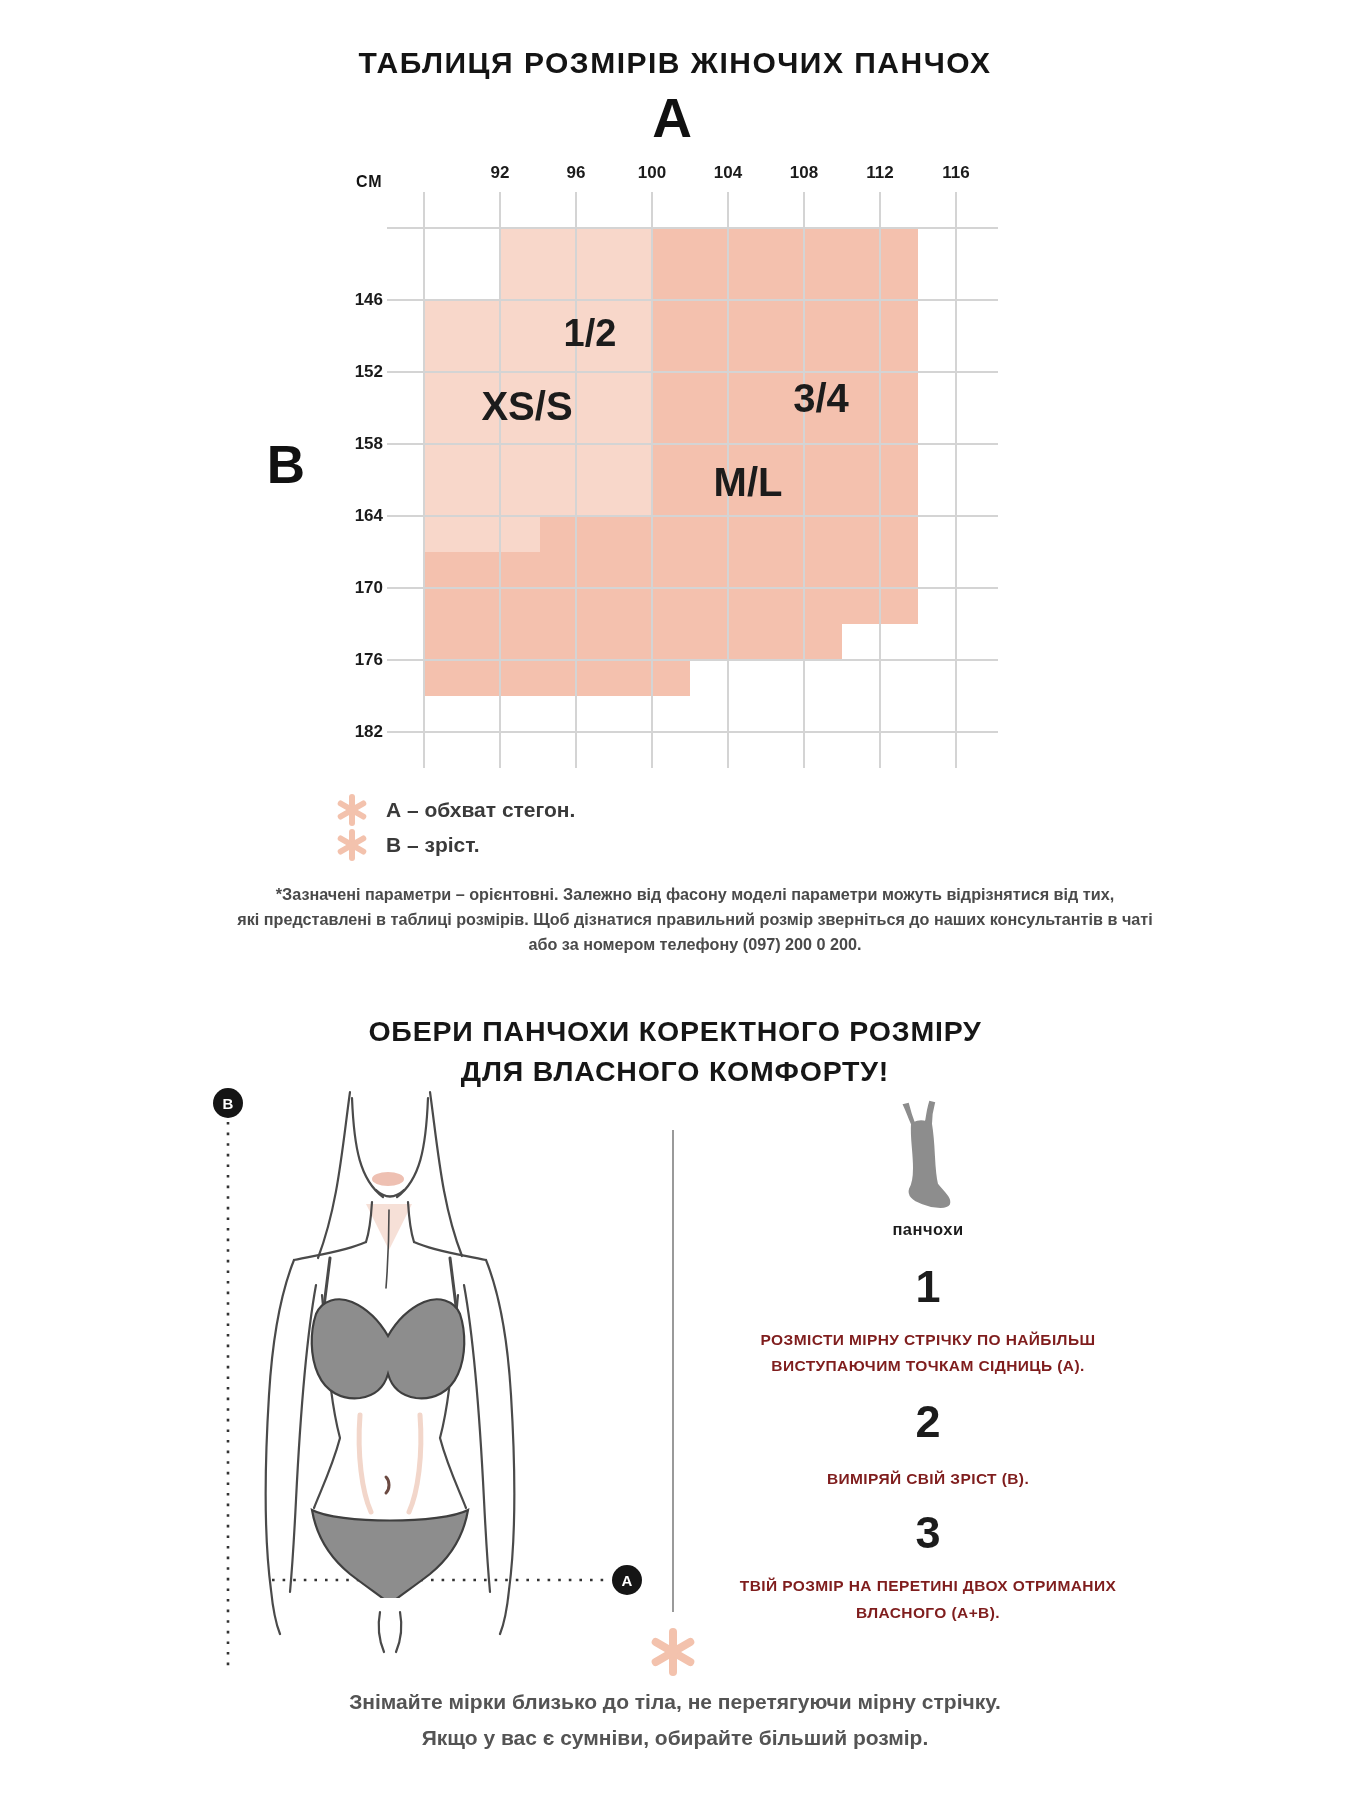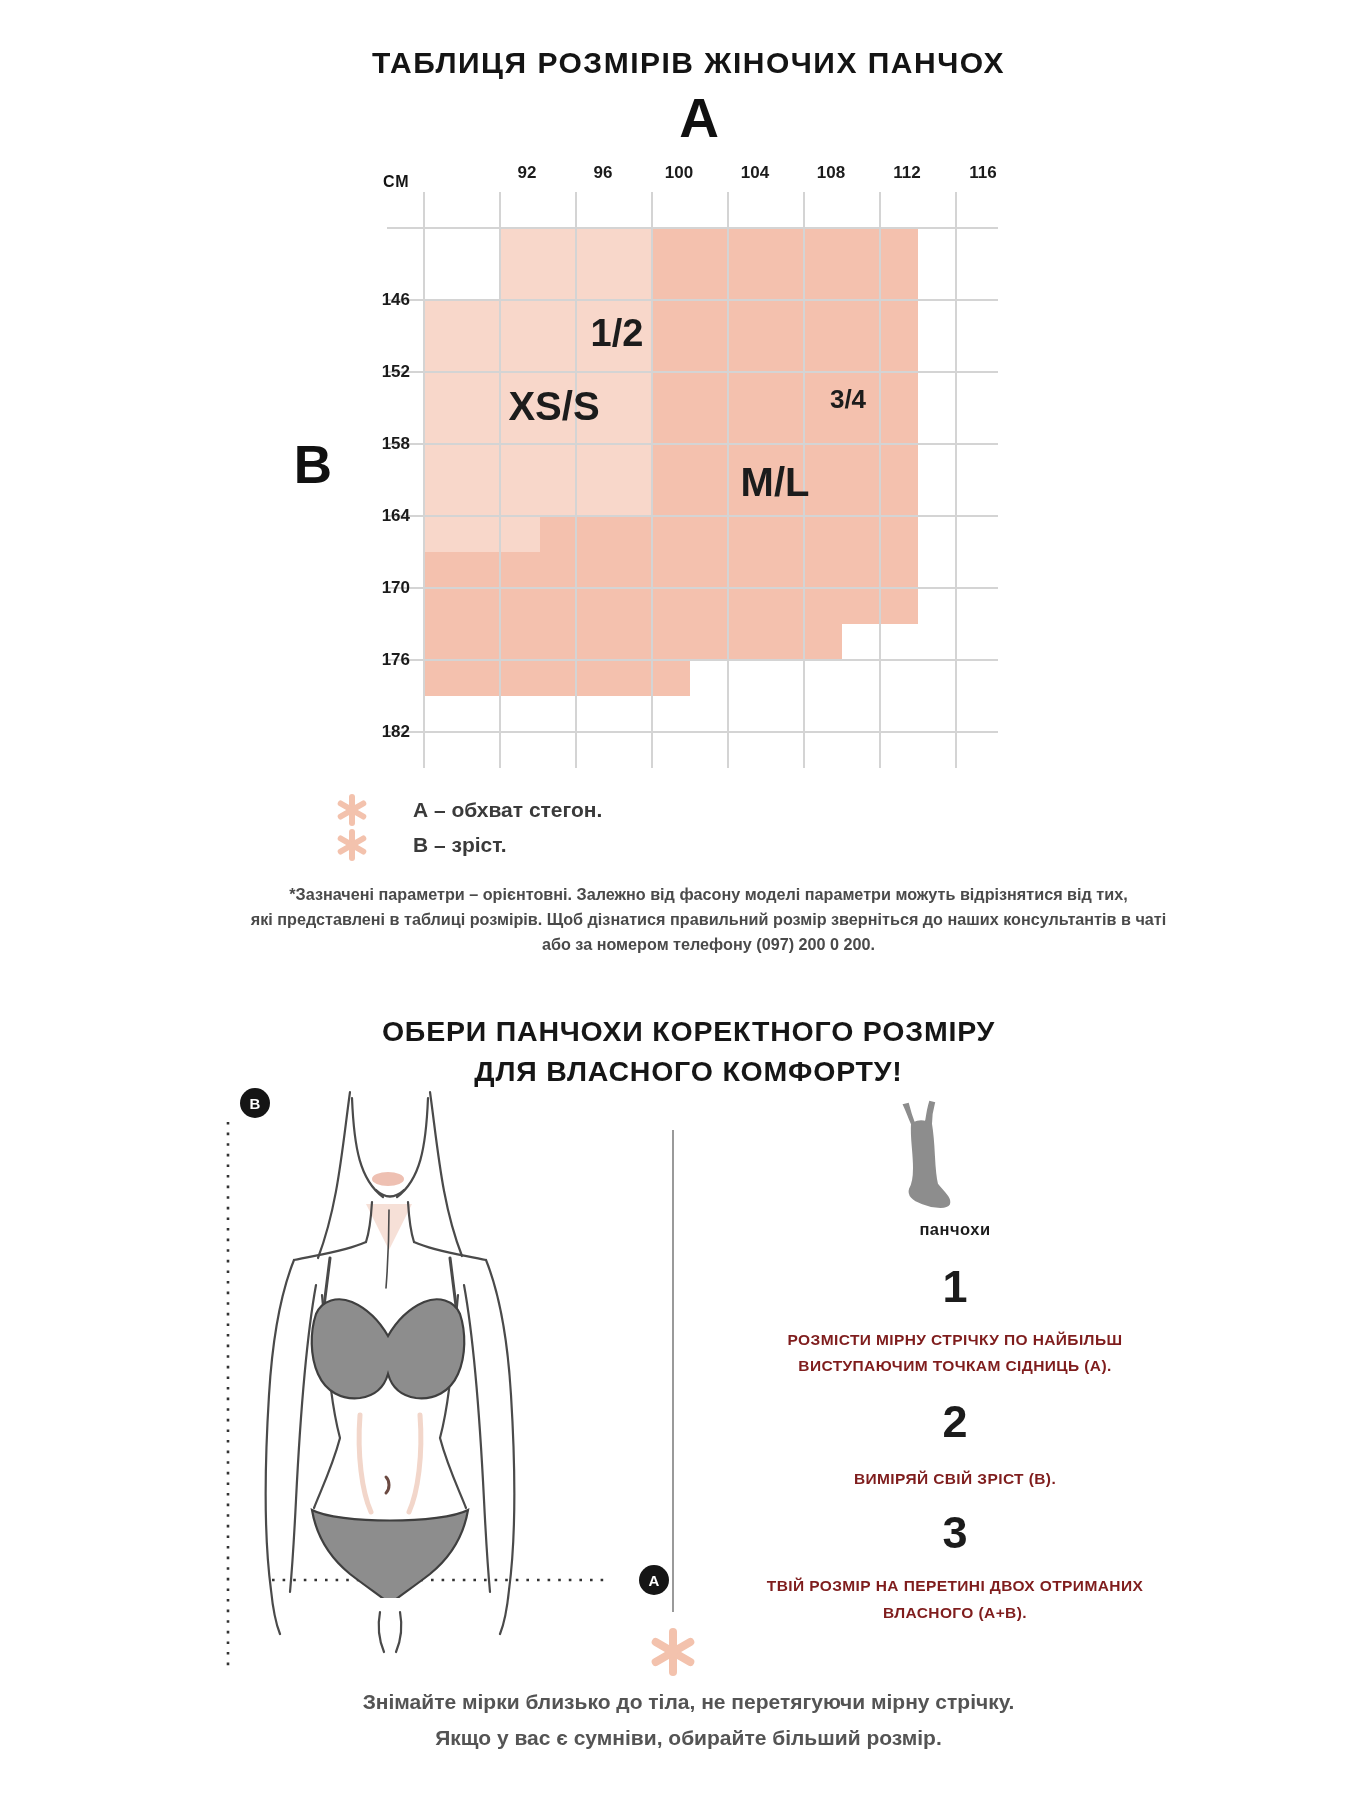--- a/index.html
+++ b/index.html
@@ -1,18 +1,18 @@
 <!DOCTYPE html>
 <html><head>
 <meta charset="utf-8">
 <style>
   html,body{margin:0;padding:0;background:#ffffff;}
   .page{position:relative;width:1350px;height:1800px;background:#ffffff;overflow:hidden;
         font-family:"Liberation Sans","DejaVu Sans",sans-serif;color:#1a1a1a;}
-  .abs{position:absolute;margin-left:27px;}
+  .abs{position:absolute;}
   .ctr{left:0;right:0;text-align:center;}
   .t1{top:46px;font-size:30px;font-weight:bold;letter-spacing:1.5px;color:#141414;}
   .bigA{left:640px;top:86px;width:64px;text-align:center;font-size:55px;font-weight:bold;color:#111;}
   .bigB{left:254px;top:434px;width:64px;text-align:center;font-size:53px;font-weight:bold;color:#111;}
   .cmlab{left:356px;top:173px;font-size:16px;font-weight:bold;color:#141414;letter-spacing:1px;}
   .collab{top:163px;width:60px;text-align:center;font-size:17px;font-weight:bold;color:#1b1b1b;}
   .rowlab{left:303px;width:80px;text-align:right;font-size:17px;font-weight:bold;color:#1b1b1b;}
   .reglab{text-align:center;font-weight:bold;color:#1c1c1c;}
   .leg{left:386px;font-size:21px;font-weight:bold;color:#3a3a3a;}
   .fnote{top:882px;font-size:16.2px;line-height:25px;font-weight:bold;color:#4a4a4a;padding-left:40px;}
@@ -159,21 +159,21 @@
   <div class="abs rowlab" style="top:362px;">152</div>
   <div class="abs rowlab" style="top:434px;">158</div>
   <div class="abs rowlab" style="top:506px;">164</div>
   <div class="abs rowlab" style="top:578px;">170</div>
   <div class="abs rowlab" style="top:650px;">176</div>
   <div class="abs rowlab" style="top:722px;">182</div>
 
   <div class="abs reglab" style="left:447px;top:384px;width:160px;font-size:40px;">XS/S</div>
   <div class="abs reglab" style="left:510px;top:312px;width:160px;font-size:38px;">1/2</div>
   <div class="abs reglab" style="left:668px;top:460px;width:160px;font-size:40px;">M/L</div>
-  <div class="abs reglab" style="left:741px;top:384px;width:160px;font-size:26px;">3/4</div>
+  <div class="abs reglab" style="left:741px;top:376px;width:160px;font-size:40px;">3/4</div>
 
   <div class="abs leg" style="top:798px;">А – обхват стегон.</div>
   <div class="abs leg" style="top:833px;">В – зріст.</div>
 
   <div class="abs ctr fnote">
     <div>*Зазначені параметри – орієнтовні. Залежно від фасону моделі параметри можуть відрізнятися від тих,</div>
     <div>які представлені в таблиці розмірів. Щоб дізнатися правильний розмір зверніться до наших консультантів в чаті</div>
     <div>або за номером телефону (097) 200 0 200.</div>
   </div>
 

